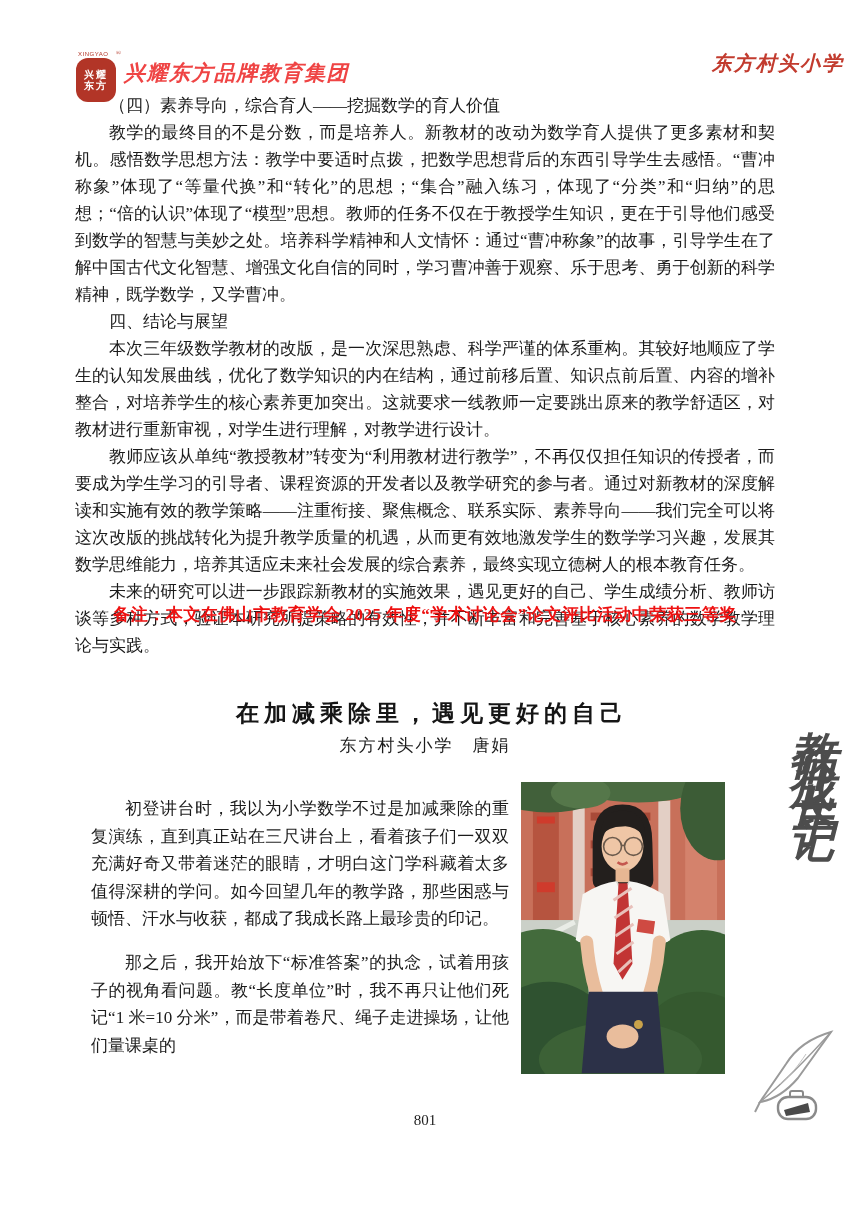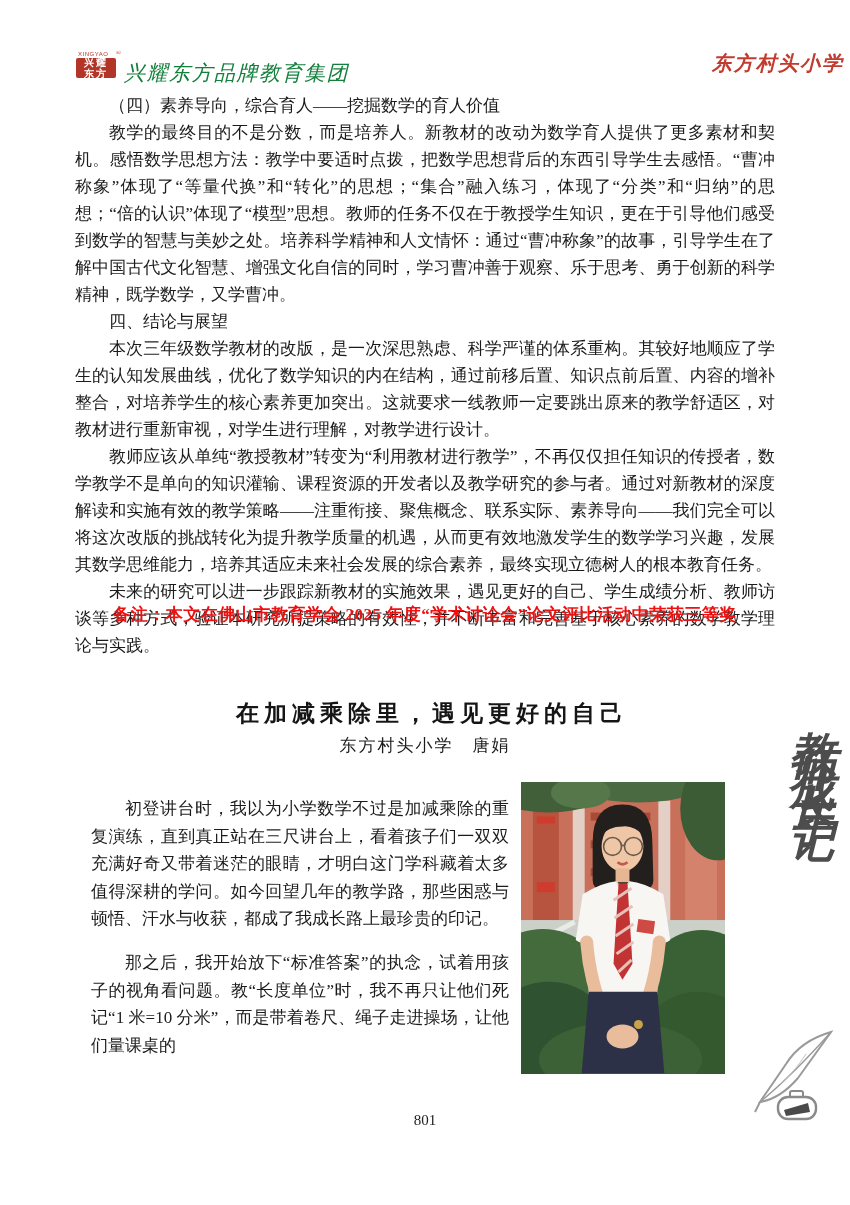--- a/index.html
+++ b/index.html
@@ -9,25 +9,25 @@
     background:#ffffff; overflow:hidden;
     font-family:"Liberation Serif","DejaVu Serif",serif;
     color:#1b1b1b;
   }
 
   
   .hdr-left { position:absolute; left:76px; top:53px; display:flex; align-items:flex-start; }
   .seal-wrap { position:relative; width:42px; height:34px; }
   .seal-latin { position:absolute; top:-2px; left:2px; font-size:6px; color:#b23527; letter-spacing:.5px; font-family:"Liberation Sans",sans-serif; white-space:nowrap; }
   .seal-reg { position:absolute; top:-4px; right:-3px; font-size:7px; color:#b23527; }
-  .seal-box { position:absolute; left:0; top:5px; width:40px; height:20px; background:#b23527; border-radius:2px;
+  .seal-box { position:absolute; left:0; top:5px; width:40px; height:44px; background:#b23527; border-radius:12px;
     display:flex; flex-direction:column; align-items:center; justify-content:center; }
   .seal-box span { color:#fff; font-size:10px; line-height:11px; letter-spacing:2px; font-weight:bold; }
-  .brand-text { margin-left:6px; padding-top:8px; font-size:21px; line-height:24px; font-weight:normal;
-    color:#15803d; letter-spacing:1.5px; font-style:italic; white-space:nowrap; }
+  .brand-text { margin-left:6px; padding-top:8px; font-size:21px; line-height:24px; font-weight:bold;
+    color:#ef4444; letter-spacing:1.5px; font-style:italic; white-space:nowrap; }
   .hdr-right { position:absolute; right:6px; top:50px; font-size:20px; font-weight:bold; font-style:italic;
     color:#c23b2e; letter-spacing:2px; white-space:nowrap; }
 
   
   .main1 { position:absolute; left:75px; top:92px; width:700px; font-size:17px; line-height:27px; text-align:justify; }
   .main1 p { text-indent:2em; margin:0; }
   .sec-line { text-indent:2em; }
 
   .note-line { position:absolute; left:75px; top:603px; width:700px; text-align:center;
     color:#ee1111; font-weight:bold; font-size:17px; letter-spacing:.5px; }
@@ -65,21 +65,21 @@
     </div>
     <div class="brand-text">兴耀东方品牌教育集团</div>
   </div>
   <div class="hdr-right">东方村头小学</div>
 
   <div class="main1">
     <div class="sec-line">（四）素养导向，综合育人——挖掘数学的育人价值</div>
     <p>教学的最终目的不是分数，而是培养人。新教材的改动为数学育人提供了更多素材和契机。感悟数学思想方法：教学中要适时点拨，把数学思想背后的东西引导学生去感悟。“曹冲称象”体现了“等量代换”和“转化”的思想；“集合”融入练习，体现了“分类”和“归纳”的思想；“倍的认识”体现了“模型”思想。教师的任务不仅在于教授学生知识，更在于引导他们感受到数学的智慧与美妙之处。培养科学精神和人文情怀：通过“曹冲称象”的故事，引导学生在了解中国古代文化智慧、增强文化自信的同时，学习曹冲善于观察、乐于思考、勇于创新的科学精神，既学数学，又学曹冲。</p>
     <div class="sec-line">四、结论与展望</div>
     <p>本次三年级数学教材的改版，是一次深思熟虑、科学严谨的体系重构。其较好地顺应了学生的认知发展曲线，优化了数学知识的内在结构，通过前移后置、知识点前后置、内容的增补整合，对培养学生的核心素养更加突出。这就要求一线教师一定要跳出原来的教学舒适区，对教材进行重新审视，对学生进行理解，对教学进行设计。</p>
-    <p>教师应该从单纯“教授教材”转变为“利用教材进行教学”，不再仅仅担任知识的传授者，数学教学不是单向的知识灌输、课程资源的开发者以及教学研究的参与者。通过对新教材的深度解读和实施有效的教学策略——注重衔接、聚焦概念、联系实际、素养导向——我们完全可以将这次改版的挑战转化为提升教学质量的机遇，从而更有效地激发学生的数学学习兴趣，发展其数学思维能力，培养其适应未来社会发展的综合素养，最终实现立德树人的根本教育任务。</p>
+    <p>教师应该从单纯“教授教材”转变为“利用教材进行教学”，不再仅仅担任知识的传授者，而要成为学生学习的引导者、课程资源的开发者以及教学研究的参与者。通过对新教材的深度解读和实施有效的教学策略——注重衔接、聚焦概念、联系实际、素养导向——我们完全可以将这次改版的挑战转化为提升教学质量的机遇，从而更有效地激发学生的数学学习兴趣，发展其数学思维能力，培养其适应未来社会发展的综合素养，最终实现立德树人的根本教育任务。</p>
     <p>未来的研究可以进一步跟踪新教材的实施效果，遇见更好的自己、学生成绩分析、教师访谈等多种方式，验证本研究所提策略的有效性，并不断丰富和完善基于核心素养的数学教学理论与实践。</p>
   </div>
 
   <div class="note-line">备注：本文在佛山市教育学会 2025 年度“学术讨论会”论文评比活动中荣获三等奖</div>
 
   <div class="a2-title">在加减乘除里，遇见更好的自己</div>
   <div class="a2-author">东方村头小学　唐娟</div>
 
   <div class="main2">
     <svg class="photo-float" viewBox="0 0 205 292" aria-hidden="true">

